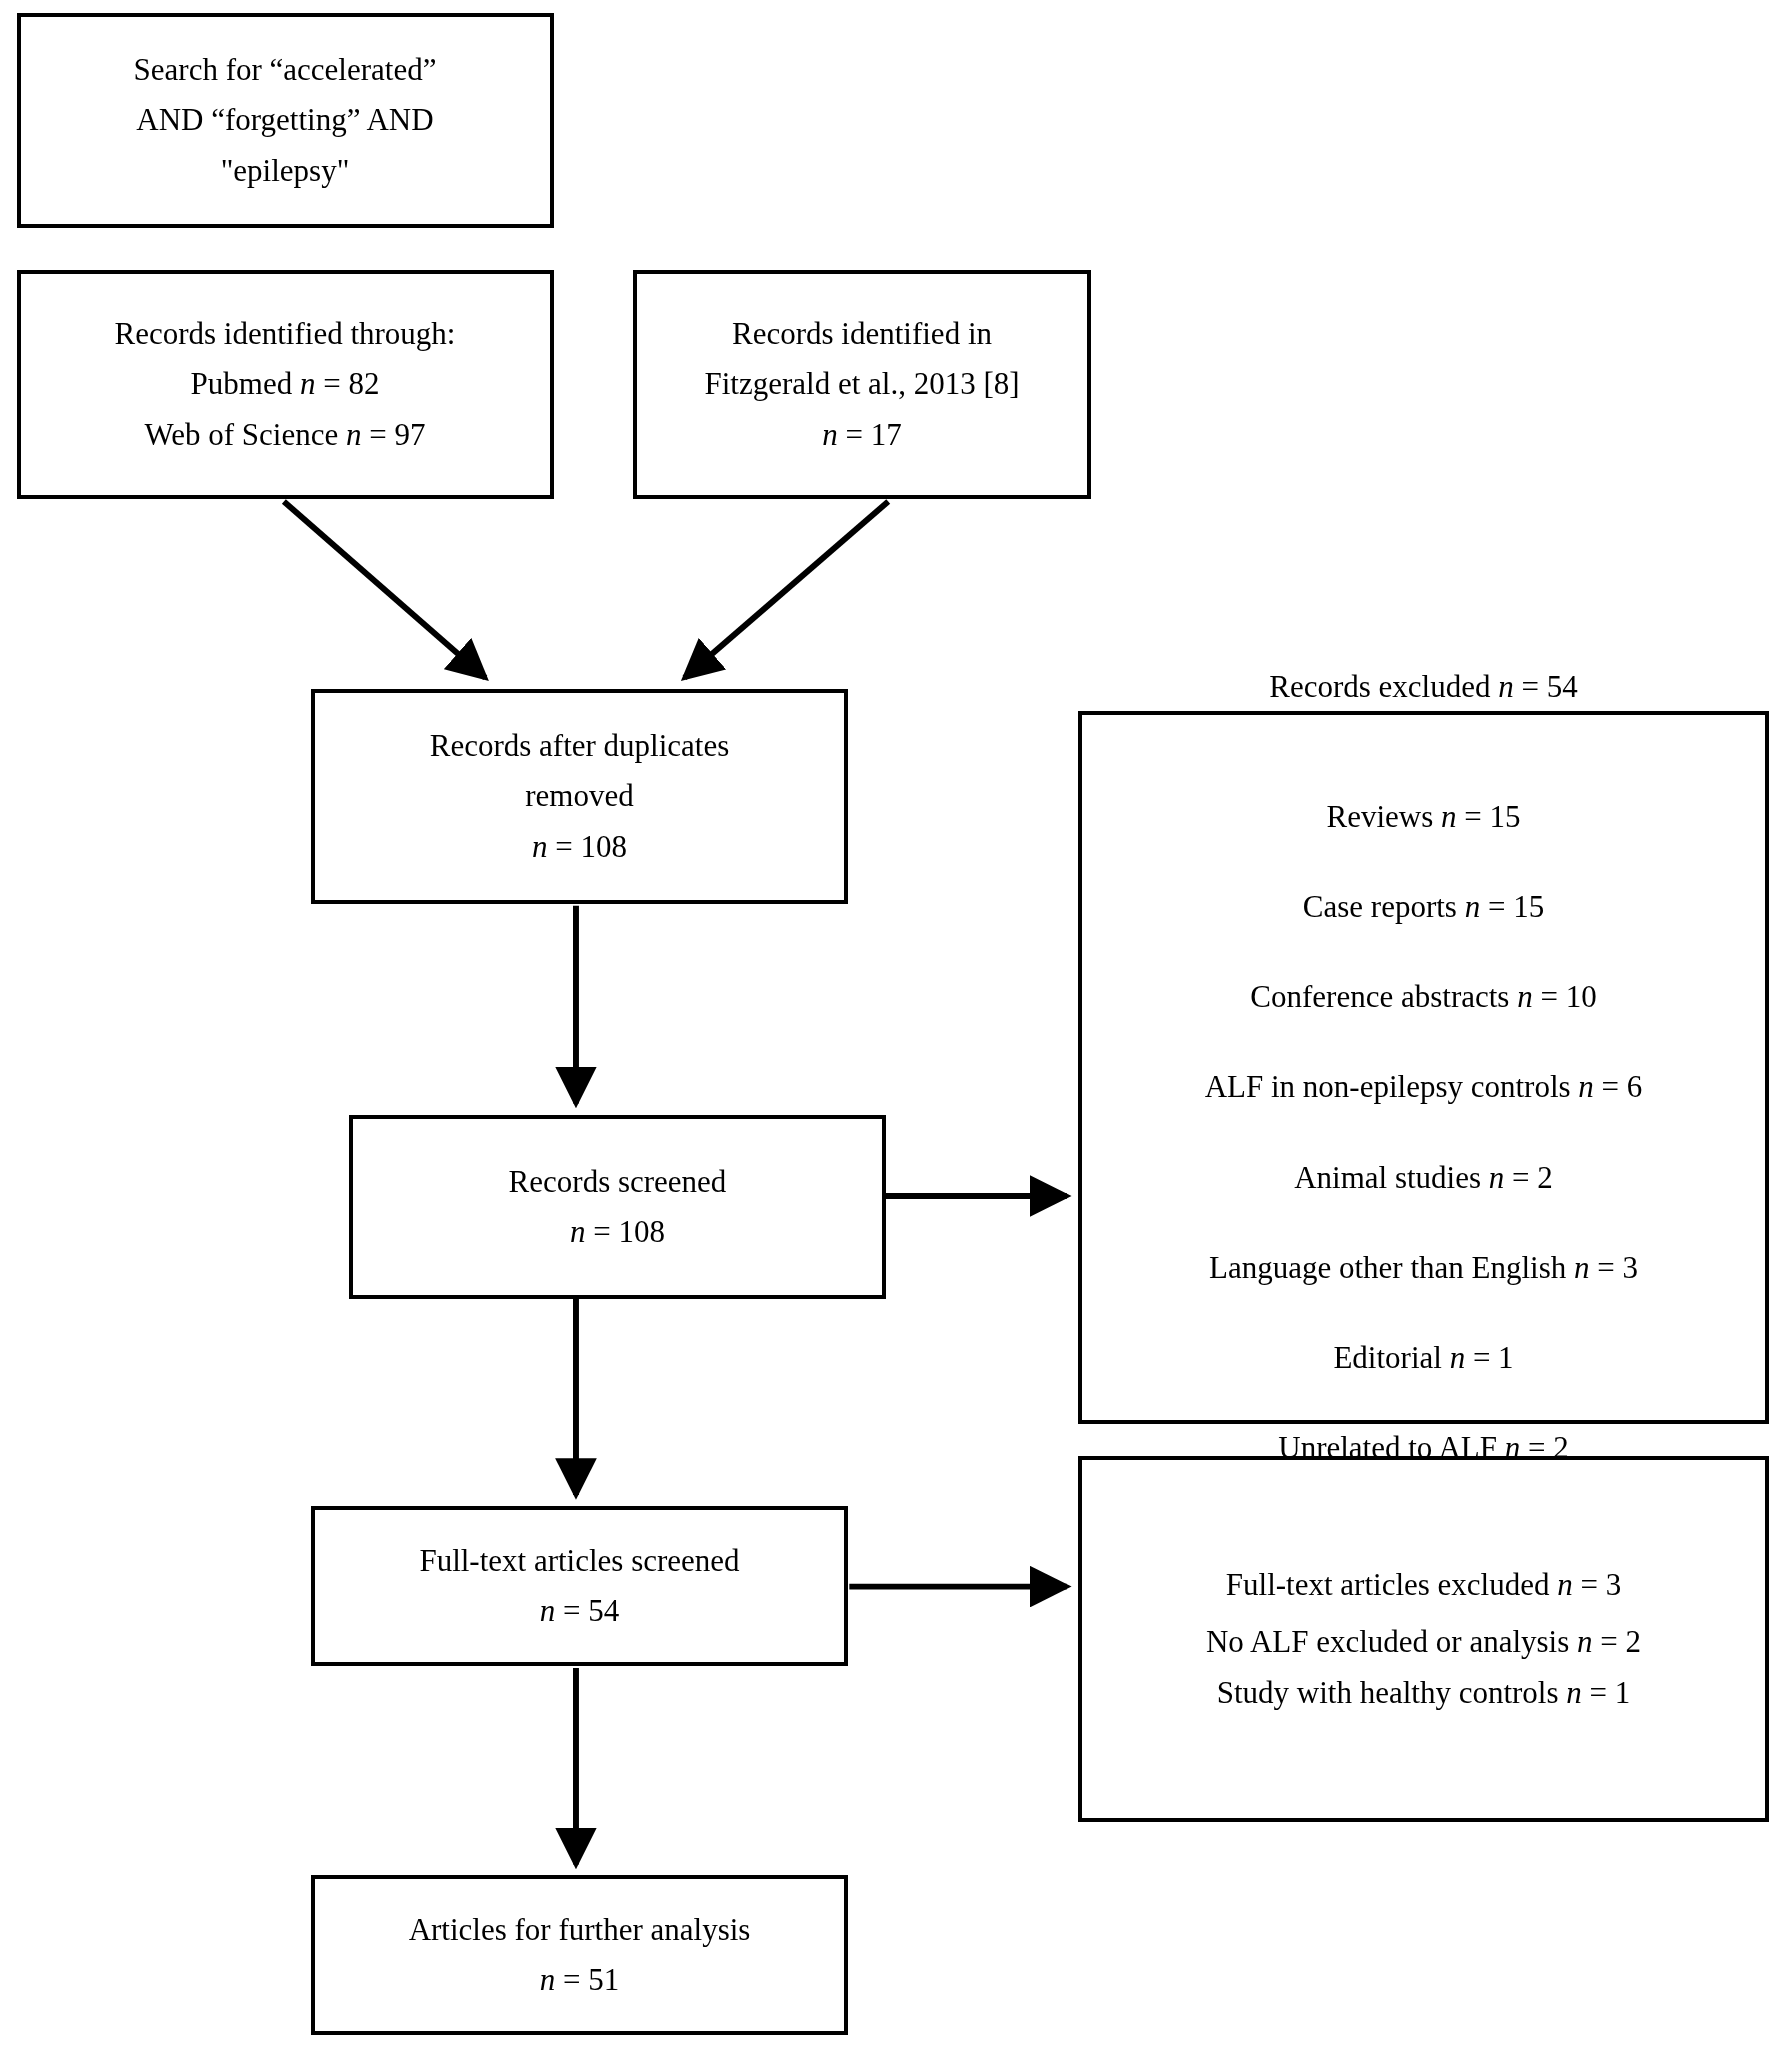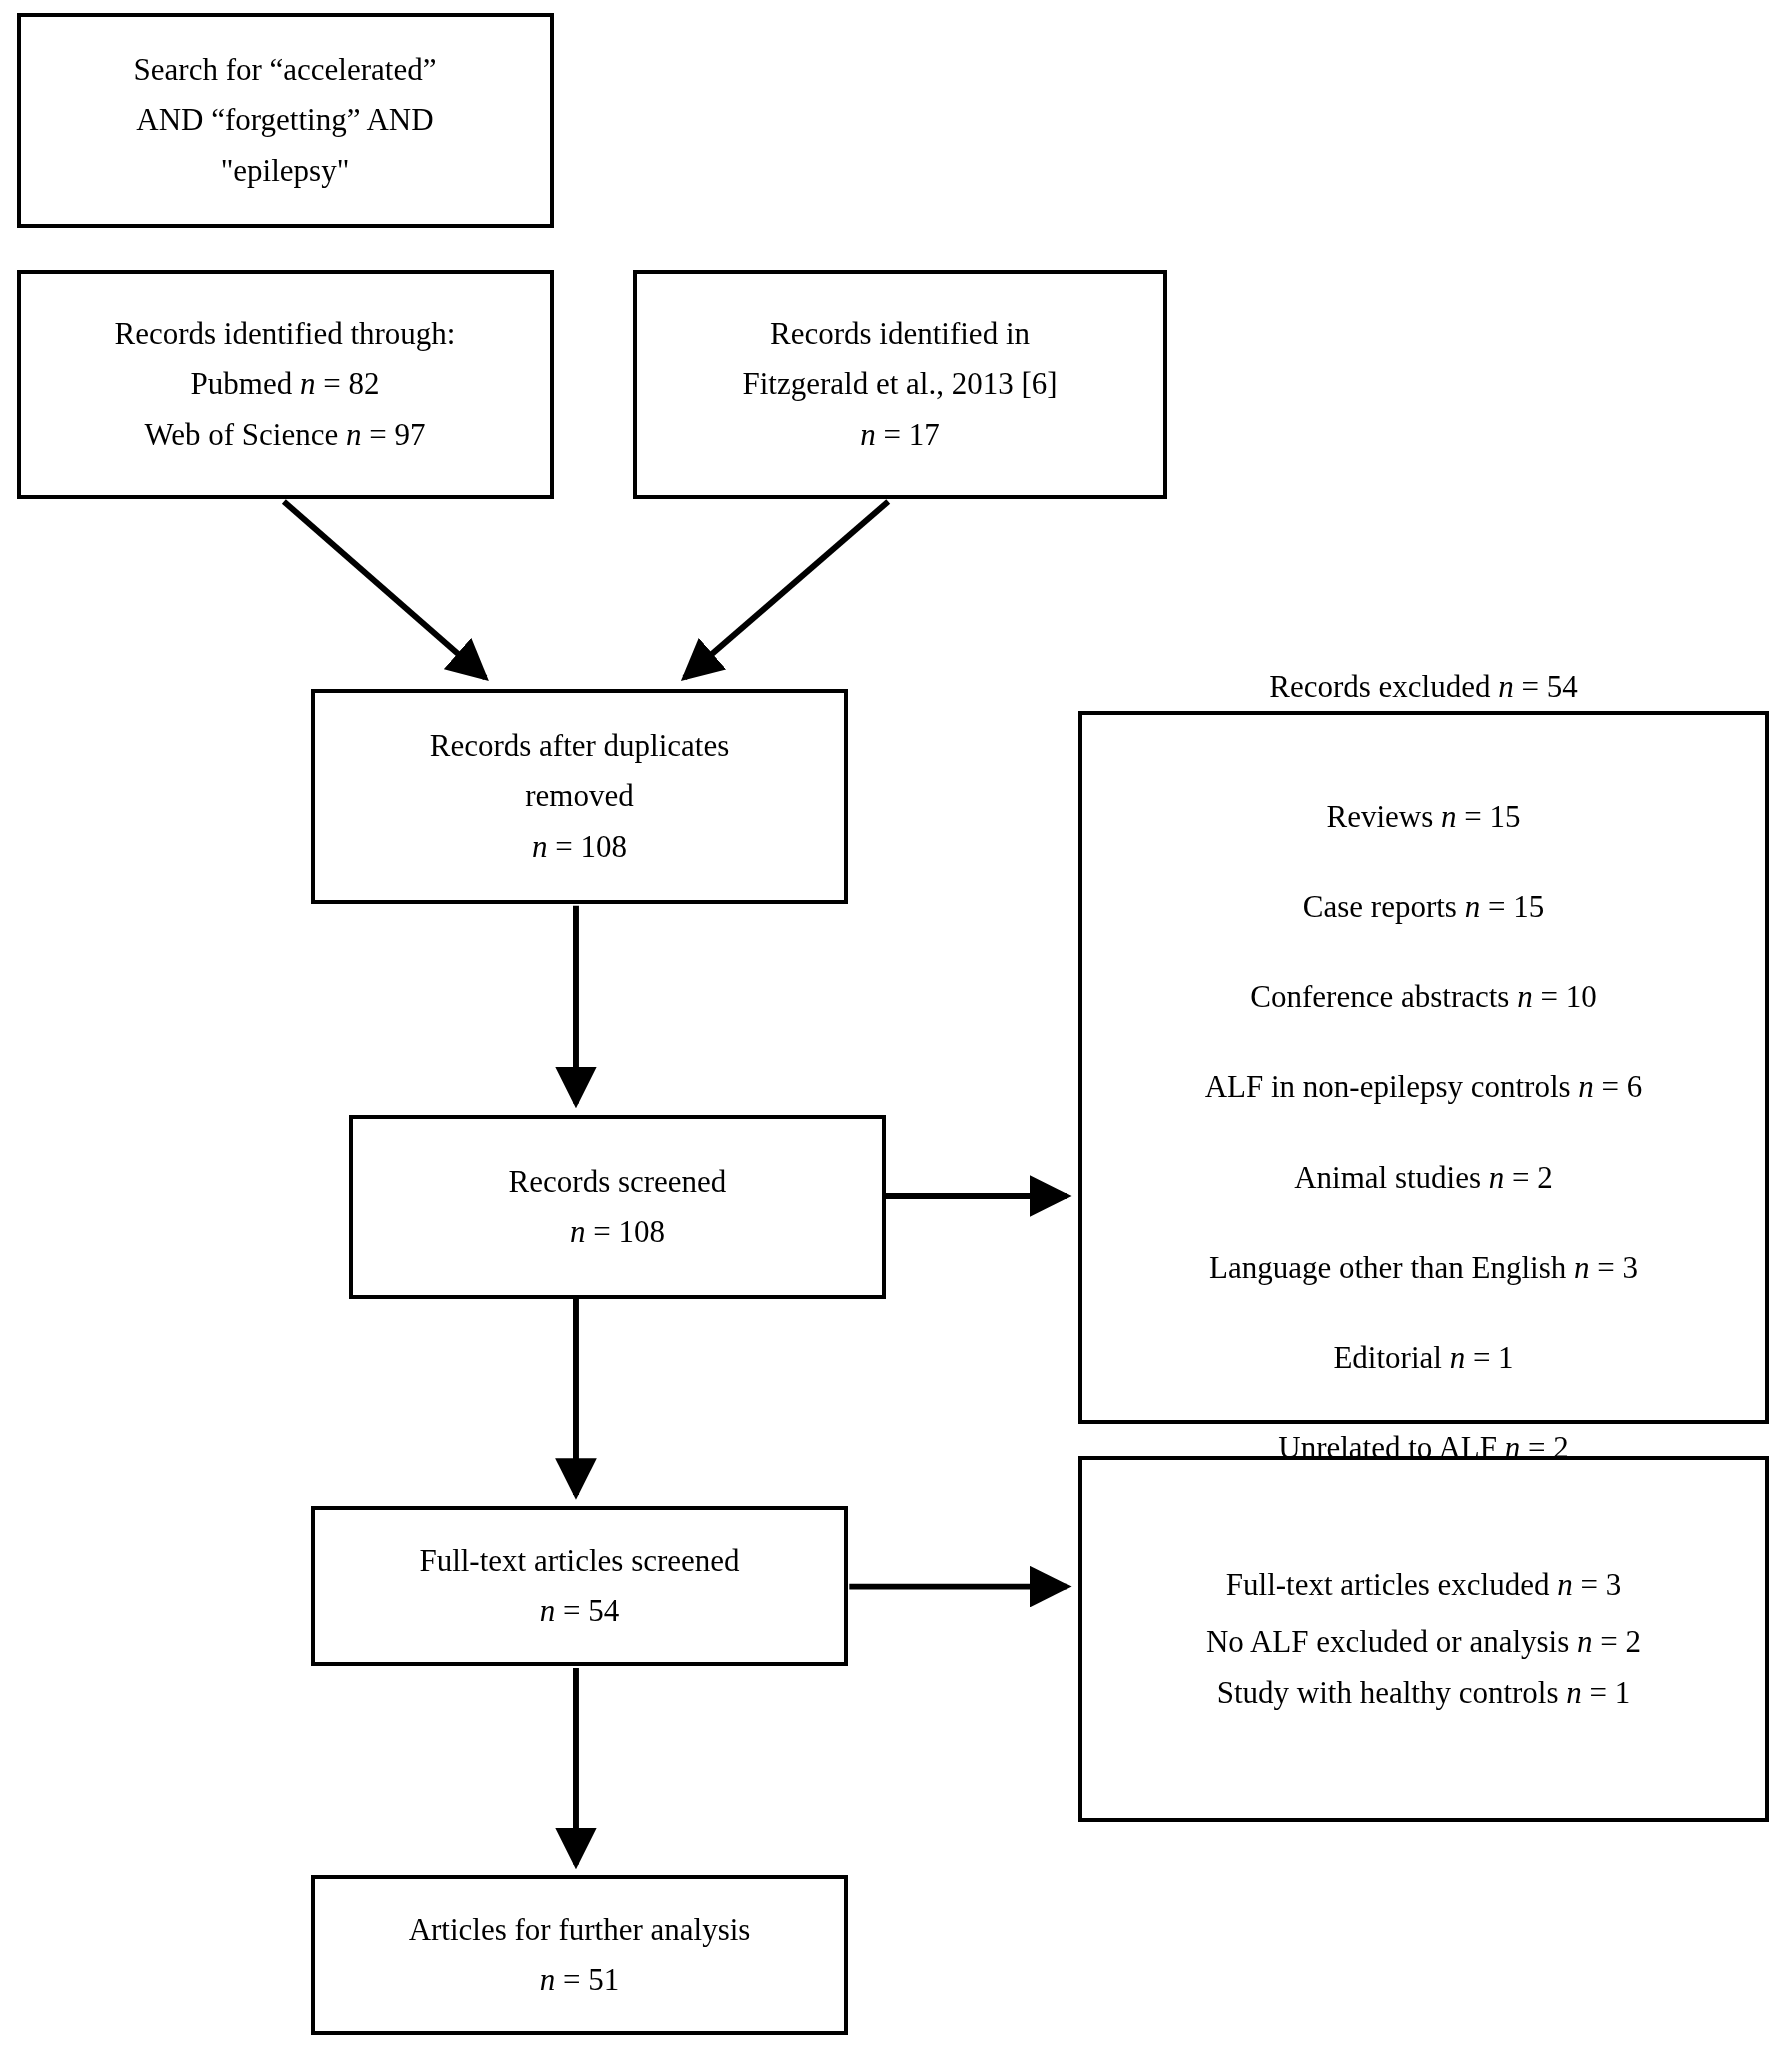--- a/index.html
+++ b/index.html
@@ -45,21 +45,21 @@
     left: 0;
     top: 0;
     width: 1787px;
     height: 2046px;
     pointer-events: none;
   }
 
   
   #box-search       { left: 16.5px;   top: 13px;   width: 537px; height: 215px; }
   #box-databases    { left: 16.5px;   top: 270px;  width: 537px; height: 229px; }
-  #box-fitzgerald   { left: 633px; top: 270px;  width: 534px; height: 229px; text-align: right; }
+  #box-fitzgerald   { left: 633px; top: 270px;  width: 458px; height: 229px; text-align: right; }
   #box-dedup        { left: 311px;  top: 689px; width: 537px; height: 215px; }
   #box-excluded     { left: 1078px; top: 711px; width: 691px; height: 713px; gap: 40px; }
   #box-screened     { left: 311px;  top: 1115px; width: 537px; height: 184px; margin-left: 38px; }
   #box-fulltext-ex  { left: 1078px; top: 1456px; width: 691px; height: 366px; }
   #box-fulltext     { left: 311px;  top: 1506px; width: 537px; height: 160px; text-align: center; }
   #box-final        { left: 311px;  top: 1875px; width: 537px; height: 160px; }
 </style>
 </head>
 <body>
 
@@ -100,21 +100,21 @@
       <span>=</span>
       <span>82</span></div>
     <div class="line"><span>Web of Science</span>
       <em class="n">n</em>
       <span>=</span>
       <span>97</span></div>
   </div>
 
   <div class="box" id="box-fitzgerald">
     <div class="line">Records identified in</div>
-    <div class="line">Fitzgerald et al., 2013 [6]</div>
+    <div class="line">Fitzgerald et al., 2013 [8]</div>
     <div class="line"><em class="n">n</em>
       <span>=</span>
       <span>17</span></div>
   </div>
 
   <div class="box" id="box-dedup">
     <div class="line">Records after duplicates</div>
     <div class="line">removed</div>
     <div class="line"><em class="n">n</em>
       <span>=</span>

